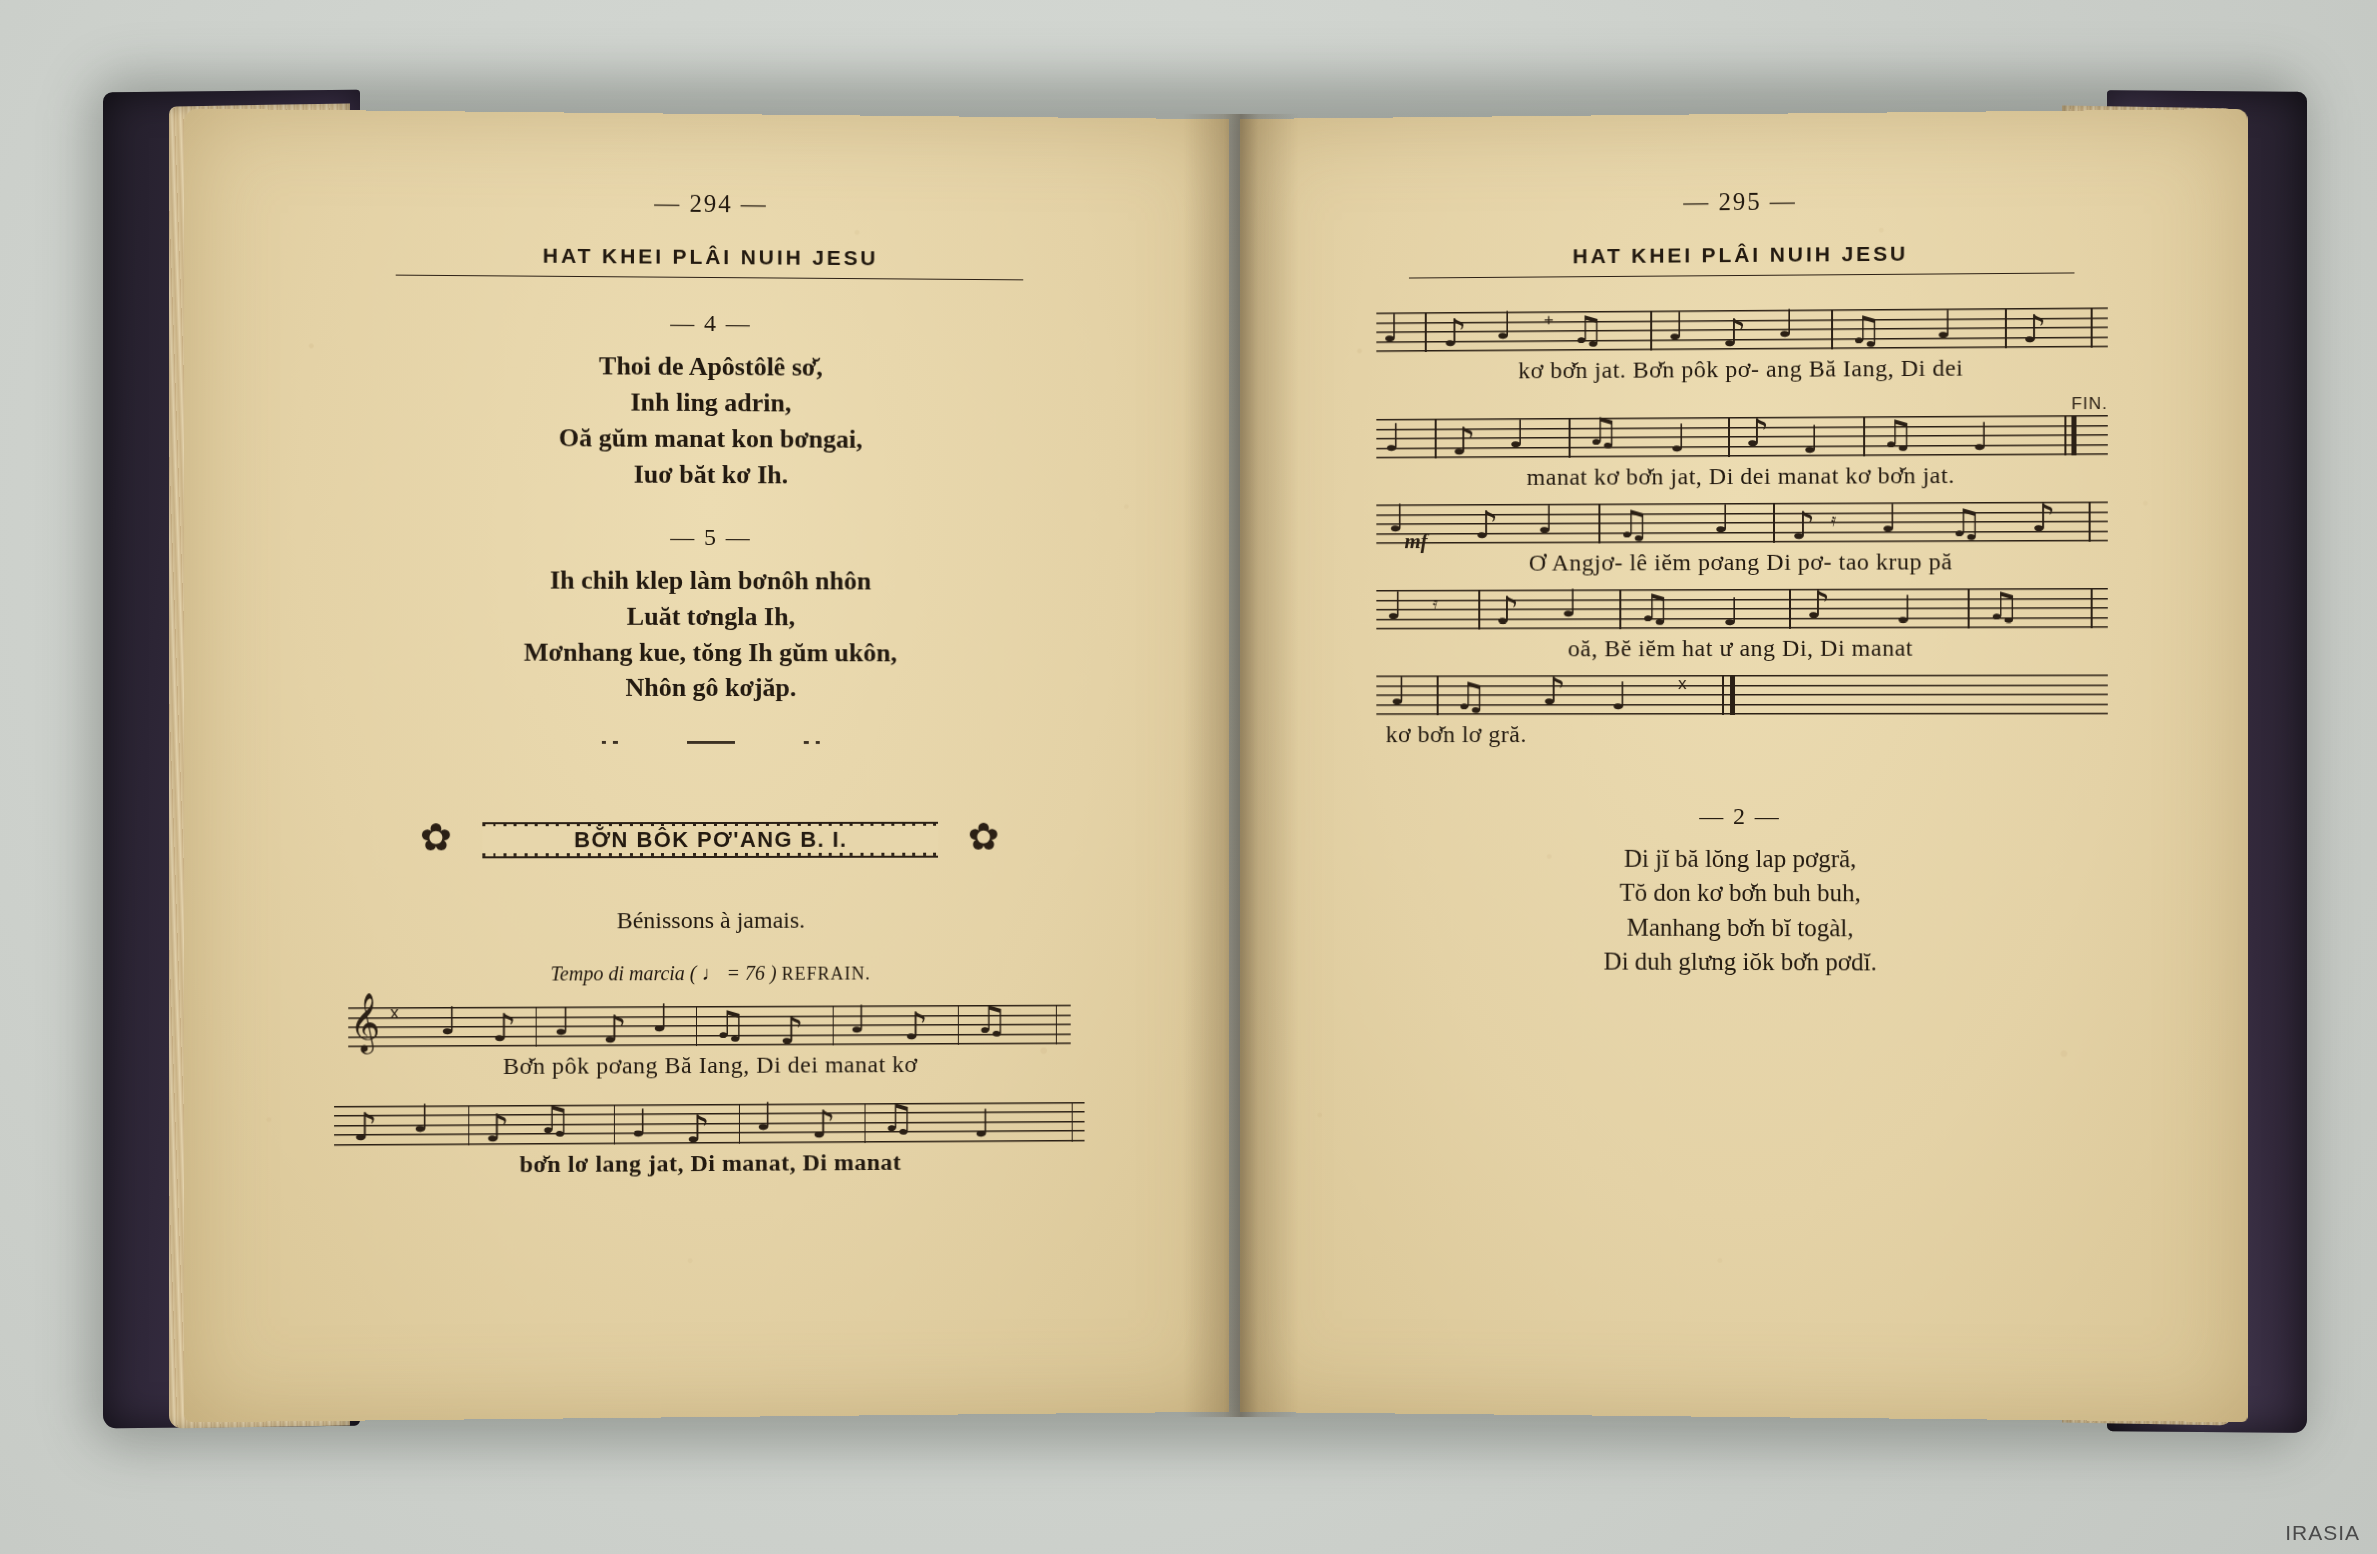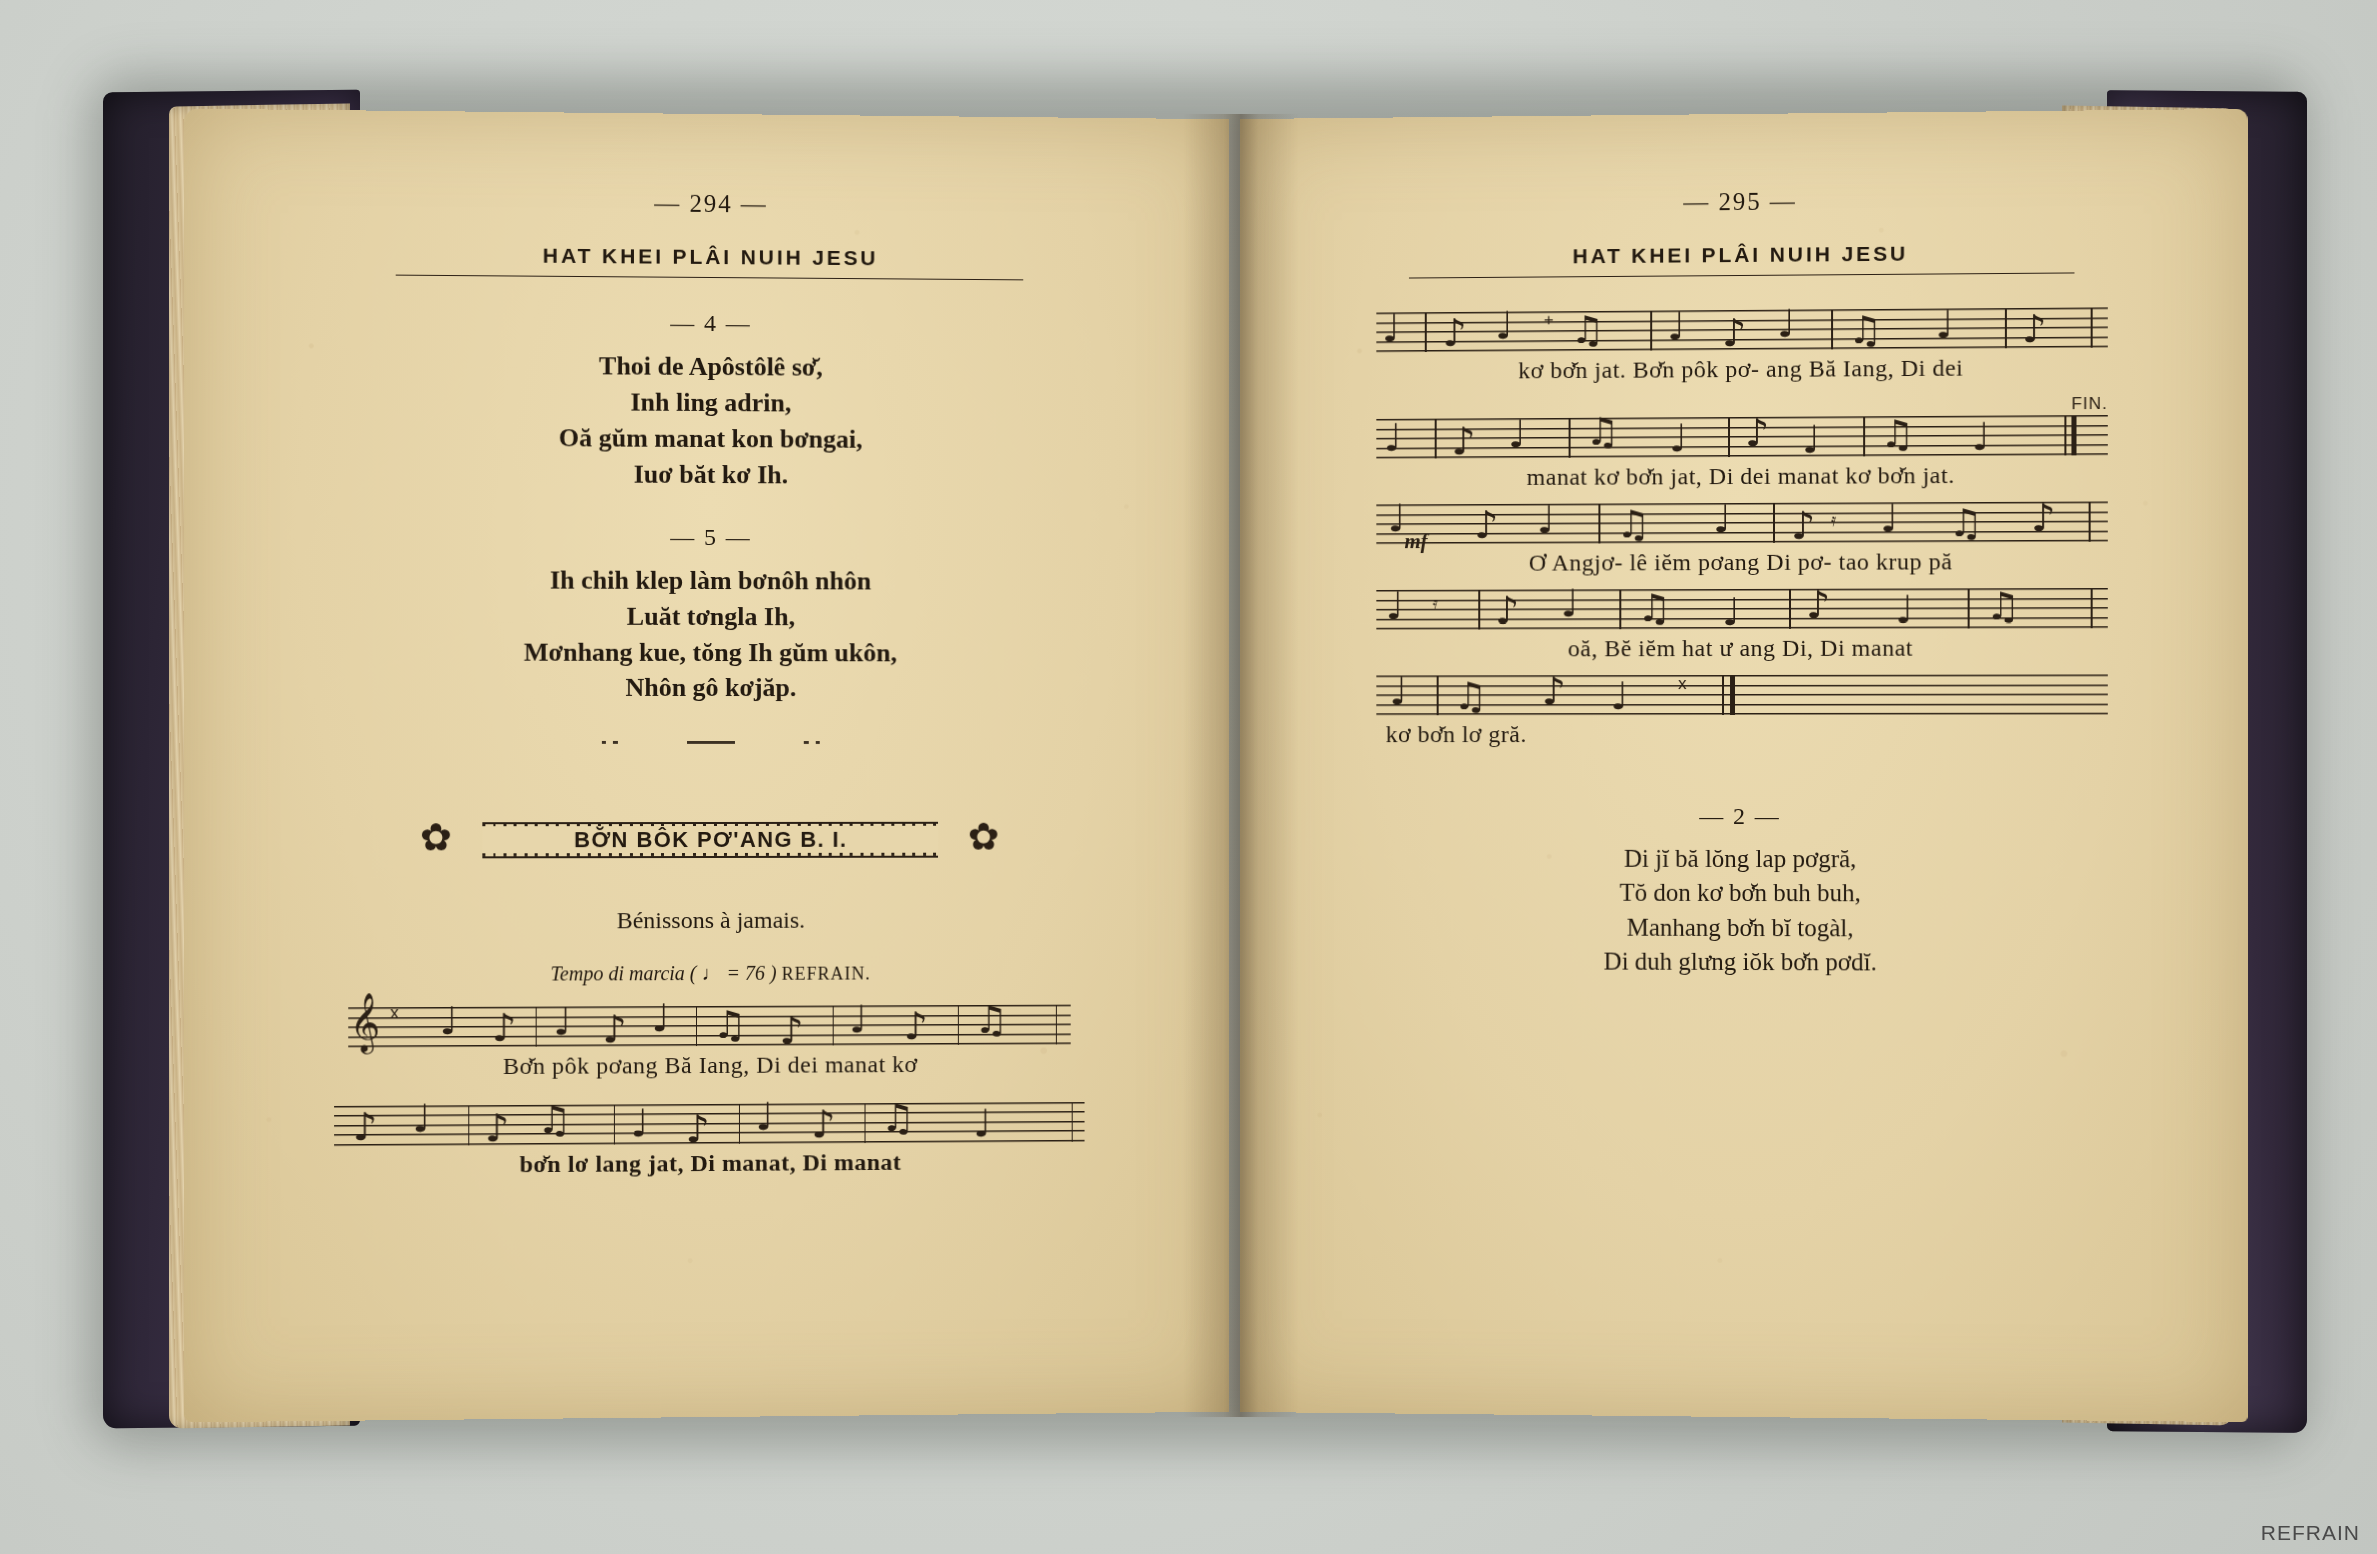--- a/index.html
+++ b/index.html
@@ -533,15 +533,15 @@
         <div>Tŏ don kơ bơ̆n buh buh,</div>
         <div>Manhang bơ̆n bĭ togàl,</div>
         <div>Di duh glưng iŏk bơ̆n pơdĭ.</div>
       </div>
 
     </div>
   </div>
 
   <div id="gutter"></div>
 
-  <div id="watermark">REFRAIN</div>
+  <div id="watermark">IRASIA</div>
 </div>
 
 
 </body></html>

